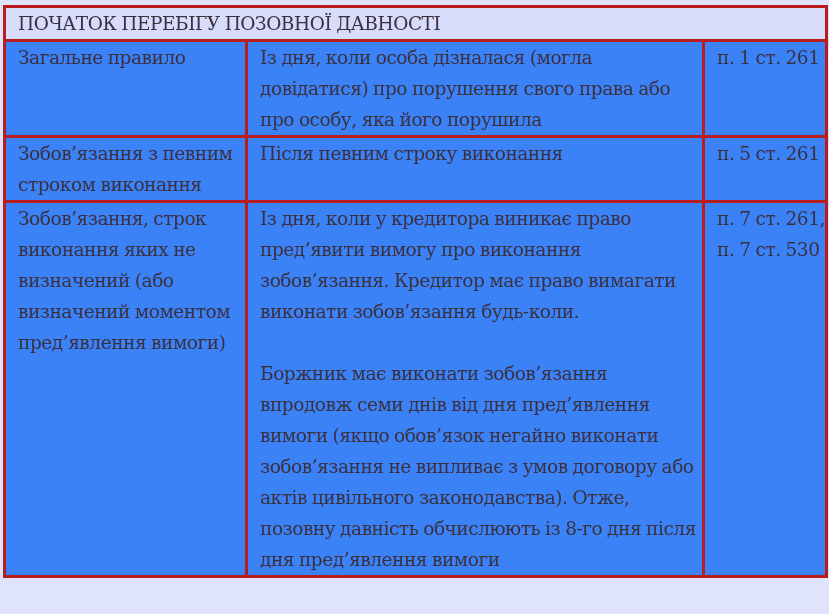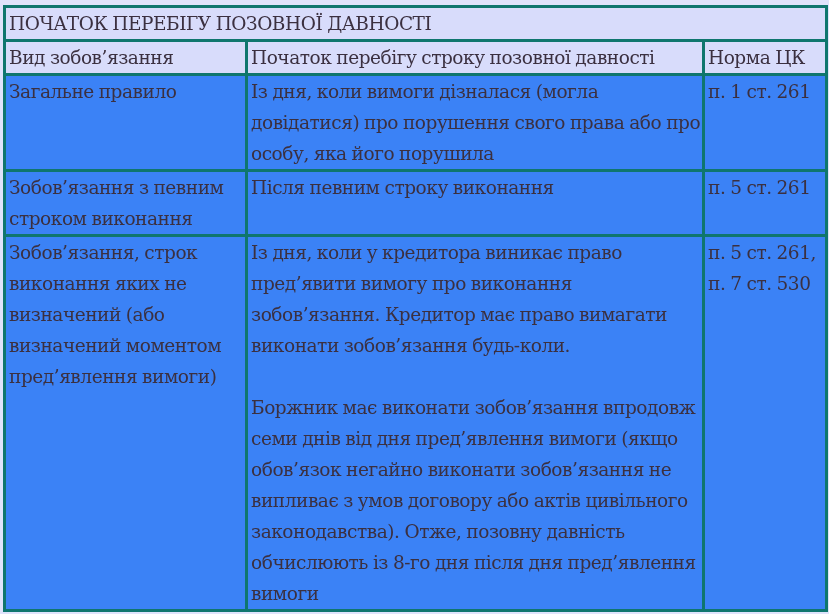--- a/index.html
+++ b/index.html
@@ -10,23 +10,23 @@
     color: #3b3040;
   }
   table.main {
     position: absolute; left: 3px; top: 5px;
     width: 822px;
     border-collapse: collapse;
     table-layout: fixed;
     border: 3px solid #1c1220;
   }
   table.main td, table.main th {
-    border: 3px solid #0f766e;
+    border: 3px solid #b91c1c;
     vertical-align: top;
-    padding: 0 0 0 3px;
+    padding: 0 0 0 12px;
     font-size: 18.5px;
     line-height: 31px;
     letter-spacing: -0.45px;
     word-spacing: -0.5px;
     text-align: left;
     font-weight: normal;
     overflow: hidden;
     white-space: normal;
   }
   .title-row th {
@@ -59,41 +59,36 @@
 <table class="main">
   <colgroup>
     <col style="width:242px">
     <col style="width:457px">
     <col style="width:123px">
   </colgroup>
   <tbody>
       <tr class="title-row">
     <th colspan="3">ПОЧАТОК ПЕРЕБІГУ ПОЗОВНОЇ ДАВНОСТІ</th>
   </tr>
-  <tr class="head-row">
-    <th>Вид зобов’язання</th>
-    <th class="nowrap">Початок перебігу строку позовної давності</th>
-    <th>Норма ЦК</th>
-  </tr>
   <tr class="body-row row1">
     <td>Загальне правило</td>
-    <td>Із дня, коли вимоги дізналася (могла довідатися) про порушення свого права або про особу, яка його порушила</td>
+    <td>Із дня, коли особа дізналася (могла довідатися) про порушення свого права або про особу, яка його порушила</td>
     <td>п. 1 ст. 261</td>
   </tr>
   <tr class="body-row row2">
     <td>Зобов’язання з певним строком виконання</td>
     <td>Після певним строку виконання</td>
     <td>п. 5 ст. 261</td>
   </tr>
   <tr class="body-row row3">
     <td>Зобов’язання, строк виконання яких не визначений (або визначений моментом пред’явлення вимоги)</td>
     <td>
       <span>Із дня, коли у кредитора виникає право пред’явити вимогу про виконання зобов’язання. Кредитор має право вимагати виконати зобов’язання будь-коли.</span>
       <span class="para-gap"></span>
       <span>Боржник має виконати зобов’язання впродовж семи днів від дня пред’явлення вимоги (якщо обов’язок негайно виконати зобов’язання не випливає з умов договору або актів цивільного законодавства). Отже, позовну давність обчислюють із 8-го дня після дня пред’явлення вимоги</span>
     </td>
     <td>
-      <div>п. 5 ст. 261,</div>
+      <div>п. 7 ст. 261,</div>
       <div>п. 7 ст. 530</div>
     </td>
   </tr>
 </tbody>
   </table>
 
 </body></html>

